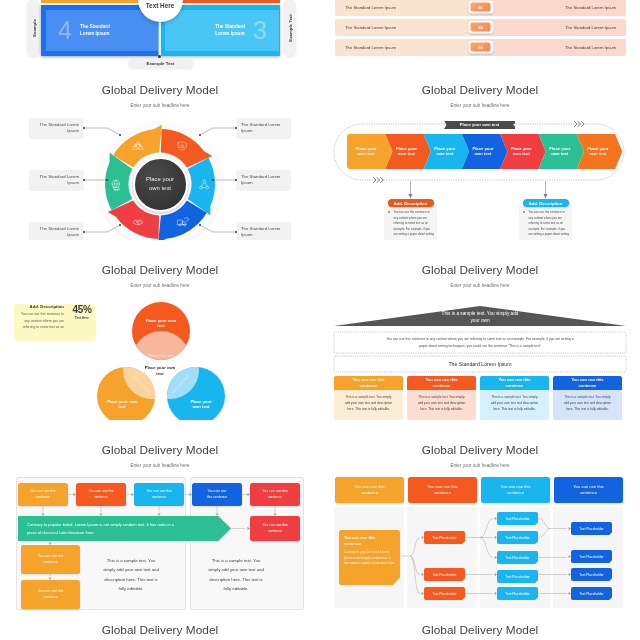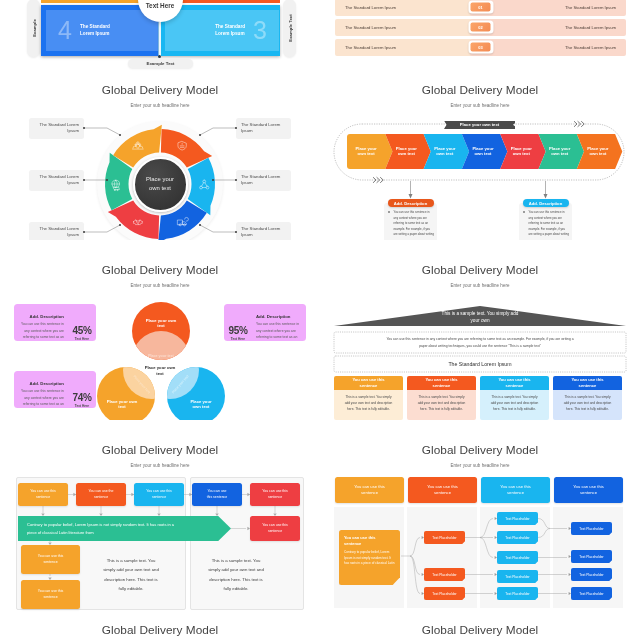--- a/index.html
+++ b/index.html
@@ -38,22 +38,22 @@
   .s8-node{position:absolute;height:13px;border-radius:2px;display:flex;align-items:center;
            justify-content:center;color:#fff;font-size:3.3px;box-shadow:0 1px 2px rgba(0,0,0,.12);}
   .s8-note{position:absolute;border-radius:2.5px;color:#fff;box-sizing:border-box;padding:5px 5px;
            box-shadow:0 1px 2px rgba(0,0,0,.12);}
   .s8-note b{display:block;font-size:4.0px;line-height:1.5;font-weight:700;margin-bottom:3px;}
   .s8-note span{display:block;font-size:3.1px;line-height:1.85;opacity:.95;}
 
   
   .s5-svg{position:absolute;left:0;top:0;width:320px;height:180px;overflow:visible;}
   .s5-panels{position:absolute;left:0;top:0;width:320px;height:180px;}
-  .s5-pan{position:absolute;width:82px;height:37px;background:#f0abfc;border-radius:3.5px;
-          display:flex;align-items:flex-end;box-sizing:border-box;}
+  .s5-pan{position:absolute;width:82px;height:37px;background:#fef9c3;border-radius:3.5px;
+          display:flex;align-items:flex-start;box-sizing:border-box;}
   .s5-pan .txt{flex:1;padding:0 4px;}
   .s5-pan .hd{font-size:4.3px;font-weight:700;color:#333;margin-bottom:2px;}
   .s5-pan .bd{font-size:3.4px;color:#5b5b5b;line-height:1.95;}
   .s5-pan .pct{width:28px;text-align:center;}
   .s5-pan .pct b{display:block;font-size:10px;color:#3c3c3c;font-weight:700;letter-spacing:-0.3px;}
   .s5-pan .pct i{display:block;font-style:normal;font-size:3.2px;color:#4a4a4a;font-weight:700;margin-top:1px;}
   .s5-pan.l .txt{text-align:right;} .s5-pan.l .hd{text-align:right;}
   .s5-pan.r .txt{text-align:left;}  .s5-pan.r .hd{text-align:left;}
   .s5-caption{position:absolute;left:128px;top:125px;width:64px;text-align:center;
               font-size:4.2px;font-weight:700;color:#2f2f2f;line-height:1.5;}
@@ -407,40 +407,20 @@
         <div class="s5-pan l" style="left: 14px; top: 64px;">
           <div class="txt">
             <div class="hd">Add. Description</div>
             <div class="bd">You can use this sentence in any context where you are referring to some text as an</div>
           </div>
           <div class="pct">
             <b>45%</b>
             <i>Text Here</i>
           </div>
         </div>
-        <div class="s5-pan r" style="left: 224px; top: 64px;">
-          <div class="pct">
-            <b>95%</b>
-            <i>Text Here</i>
-          </div>
-          <div class="txt">
-            <div class="hd">Add. Description</div>
-            <div class="bd">You can use this sentence in any context where you are referring to some text as an</div>
-          </div>
-        </div>
-        <div class="s5-pan l" style="left: 14px; top: 131px;">
-          <div class="txt">
-            <div class="hd">Add. Description</div>
-            <div class="bd">You can use this sentence in any context where you are referring to some text as an</div>
-          </div>
-          <div class="pct">
-            <b>74%</b>
-            <i>Text Here</i>
-          </div>
-        </div>
       </div>
     <div class="s5-caption">Place your own<br>text</div>
   </div>
 
   <div class="slide s6" style="left:320px;top:240px">
     <div class="stitle">Global Delivery Model</div>
     <div class="ssub">Enter your sub headline here</div>
     <svg class="s6-arrow" viewBox="0 0 320 32">
         <path d="M 160 6 L 306 26 H 14 Z" fill="#555555"></path>
       </svg>

